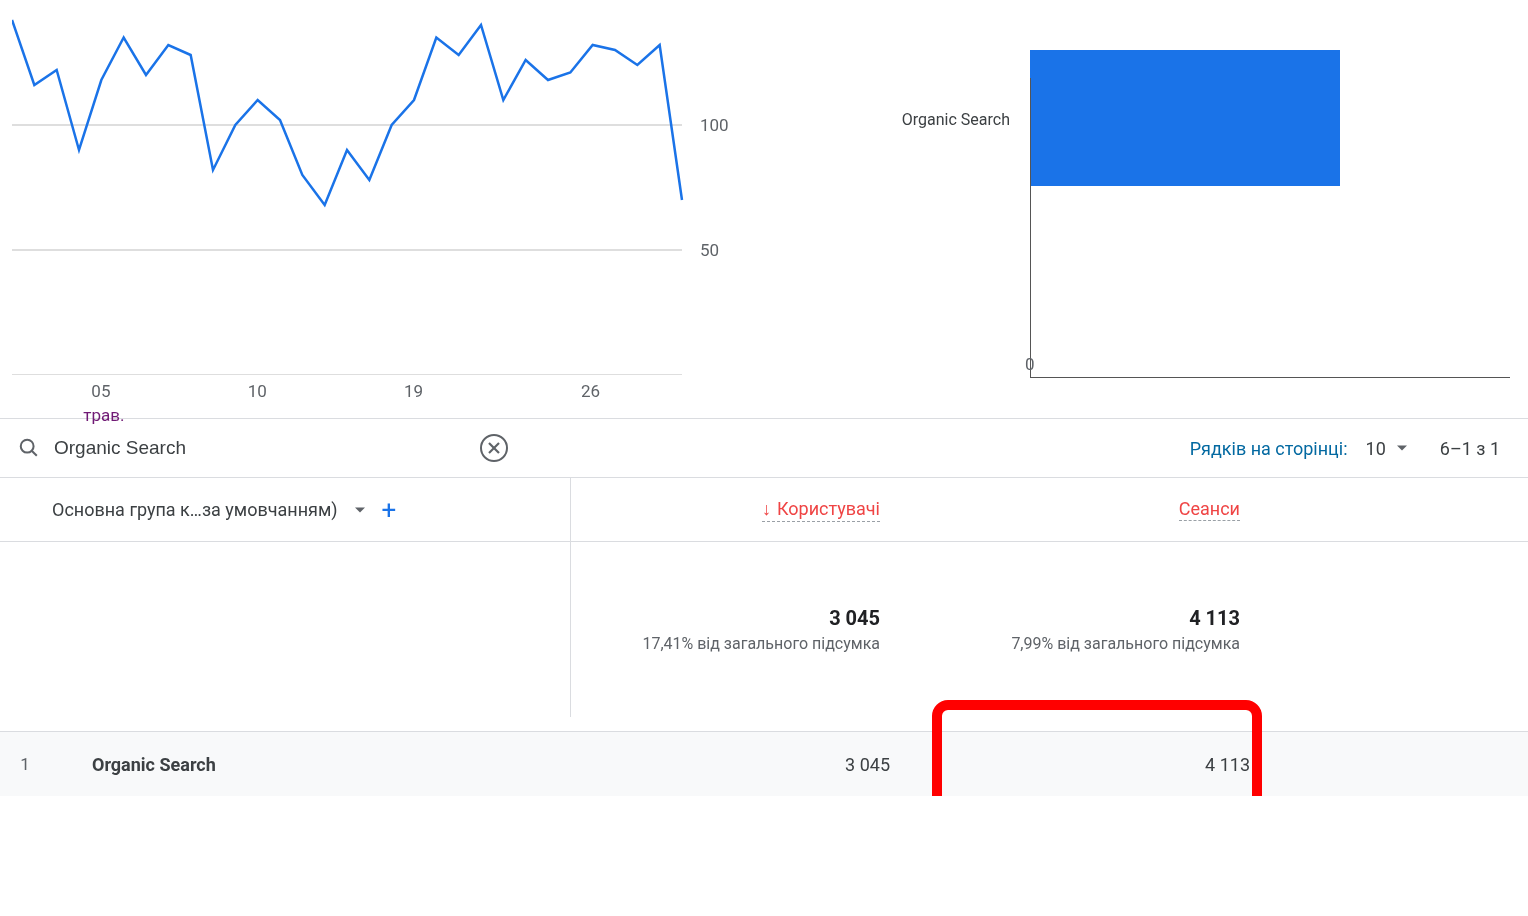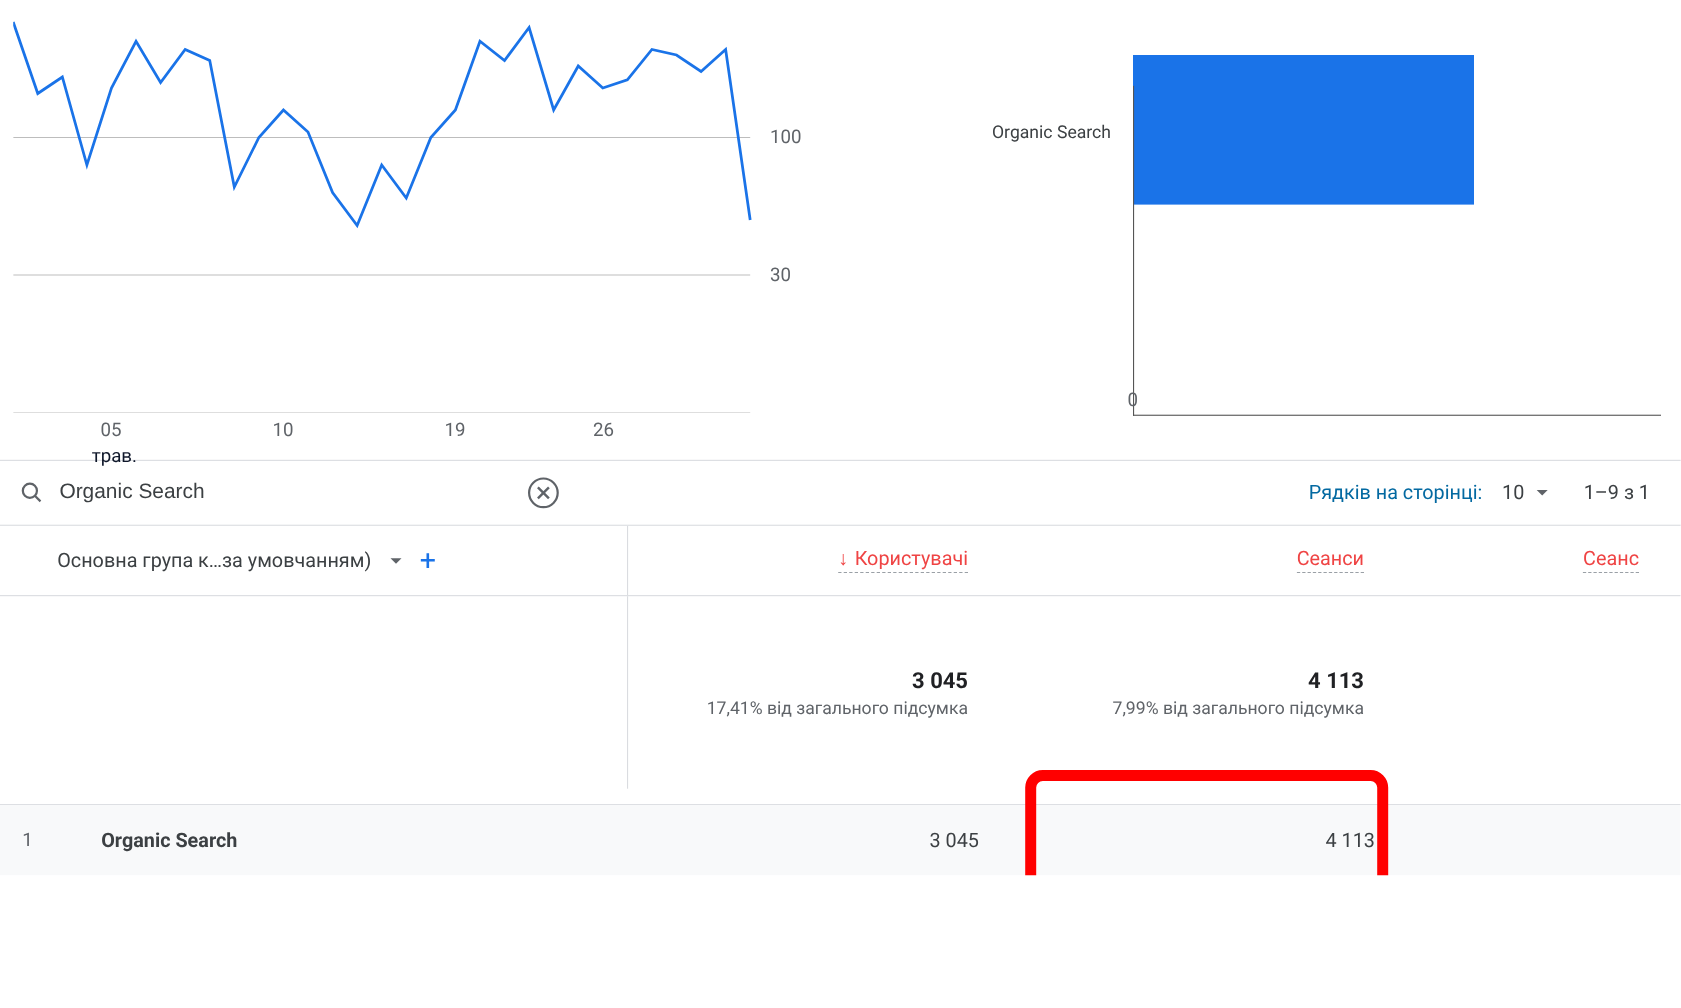--- a/index.html
+++ b/index.html
@@ -74,21 +74,21 @@
     position: absolute;
     bottom: -26px;
     font-size: 17px;
     color: #5f6368;
     text-align: center;
   }
   .x-axis-sub {
     position: absolute;
     bottom: -50px;
     font-size: 17px;
-    color: #0f172a;
+    color: #701a75;
   }
 
   
   .filter-bar {
     display: flex;
     align-items: center;
     border-top: 1px solid #dadce0;
     border-bottom: 1px solid #dadce0;
     height: 60px;
     padding: 0 18px;
@@ -251,26 +251,26 @@
 
 <div class="top-charts">
   <div class="line-chart-wrap">
     <div class="line-chart" id="line-chart">
         <svg width="720" height="375" style="position:absolute;left:0;top:0">
           <line x1="0" y1="375" x2="670" y2="375" stroke="#bdbdbd" stroke-width="1"></line>
           <line x1="0" y1="250" x2="670" y2="250" stroke="#bdbdbd" stroke-width="1"></line>
           <line x1="0" y1="125" x2="670" y2="125" stroke="#bdbdbd" stroke-width="1"></line>
           <path d="M0,20 L22.333333333333332,85 L44.666666666666664,70 L67,150 L89.33333333333333,80 L111.66666666666666,37.5 L134,75 L156.33333333333334,45 L178.66666666666666,55 L201,170 L223.33333333333331,125 L245.66666666666666,100 L268,119.99999999999997 L290.33333333333337,175 L312.6666666666667,205 L335,150 L357.3333333333333,180 L379.66666666666663,125 L402,100 L424.3333333333333,37.5 L446.66666666666663,55 L468.99999999999994,25 L491.3333333333333,100 L513.6666666666667,60 L536,80 L558.3333333333334,72.5 L580.6666666666667,45 L603,50 L625.3333333333334,65 L647.6666666666666,45 L670,200 " fill="none" stroke="#1a73e8" stroke-width="2.5"></path>
         </svg>
-        <span class="y-axis-tick" style="top: 240px; left: 688px;">30</span>
+        <span class="y-axis-tick" style="top: 240px; left: 688px;">50</span>
         <span class="y-axis-tick" style="top: 115px; left: 688px;">100</span>
         <span class="x-axis-tick" style="left: 79.3333px;">05</span>
         <span class="x-axis-tick" style="left: 235.667px;">10</span>
         <span class="x-axis-tick" style="left: 392px;">19</span>
-        <span class="x-axis-tick" style="left: 527px;">26</span>
+        <span class="x-axis-tick" style="left: 569px;">26</span>
         <span class="x-axis-sub" style="left: 71.3333px;">трав.</span>
       </div>
   </div>
   <div class="bar-chart-wrap">
     <div class="bar-chart" id="bar-chart">
         <span class="bar-label" style="top: 62px; left: -60px; width: 210px;">Organic Search</span>
         <div class="bar-rect" style="left: 170px; top: 2px; width: 310px;"></div>
         <div class="bar-axis-v" style="left: 170px; height: 300px;"></div>
         <div class="bar-axis-h" style="left: 170px; width: 480px;"></div>
         <span class="bar-zero" style="left: 165px; top: 306px;">0</span>
@@ -292,41 +292,38 @@
         <line x1="12" y1="2" x2="2" y2="12"></line>
       </svg>
   </span>
   <span class="rows-label">Рядків на сторінці:</span>
   <span class="rows-select">
     <span>10</span>
     <svg class="chev" viewBox="0 0 12 12" fill="#5f6368">
         <path d="M1 3.5 L6 8.5 L11 3.5 Z"></path>
       </svg>
   </span>
-  <span class="pager-text">1–9 з 1</span>
+  <span class="pager-text">6–1 з 1</span>
 </div>
 
 <div class="table-wrap">
   <div class="table-head-row">
     <div class="dim-cell">
       <span class="dim-label">Основна група к…за умовчанням)</span>
       <svg class="chev" viewBox="0 0 12 12" fill="#5f6368">
           <path d="M1 3.5 L6 8.5 L11 3.5 Z"></path>
         </svg>
       <span class="plus-btn">+</span>
     </div>
     <div class="metric-cell c1">
       <span class="metric-head"><span class="sort-arrow">↓</span><span>Користувачі</span></span>
     </div>
     <div class="metric-cell c2">
       <span class="metric-head">Сеанси</span>
     </div>
-    <div class="metric-cell c3">
-      <span class="metric-head">Сеанс</span>
-    </div>
   </div>
 
   <div class="totals-row">
     <div class="dim-cell"></div>
     <div class="metric-cell c1">
       <span class="total-val">3 045</span>
       <span class="total-sub">17,41% від загального підсумка</span>
     </div>
     <div class="metric-cell c2">
       <span class="total-val">4 113</span>

